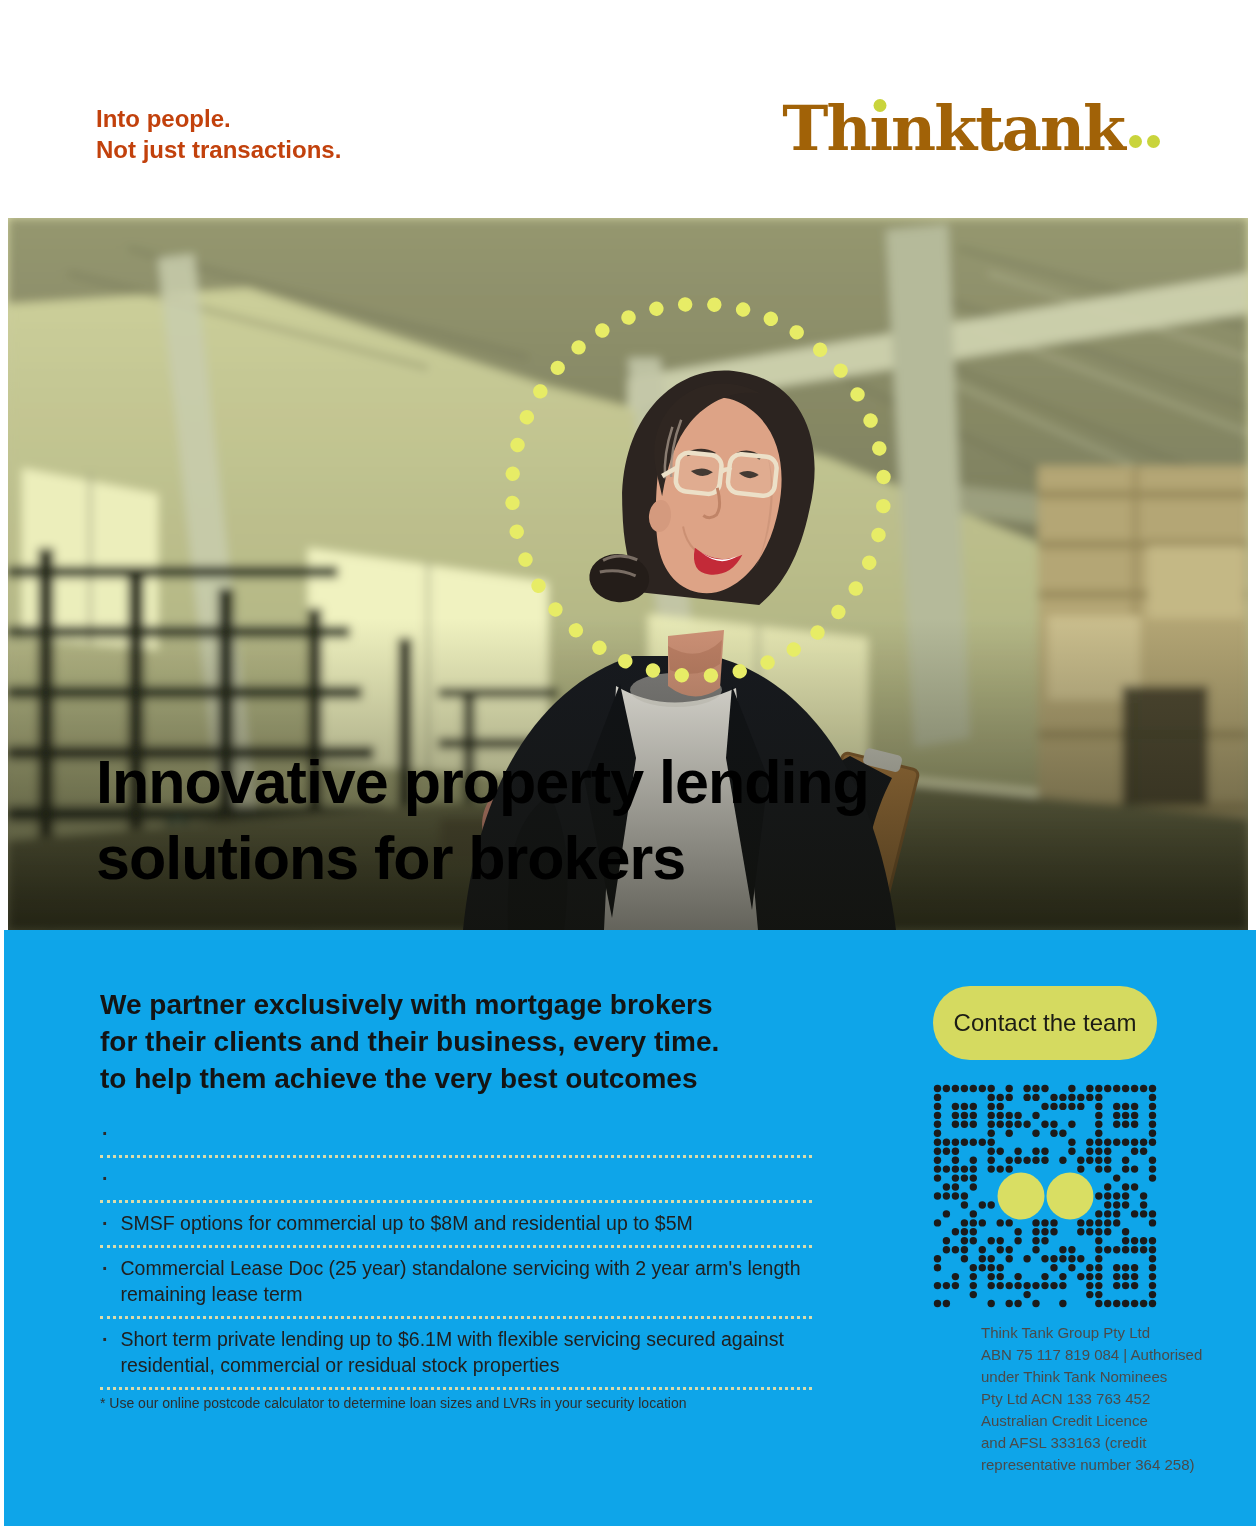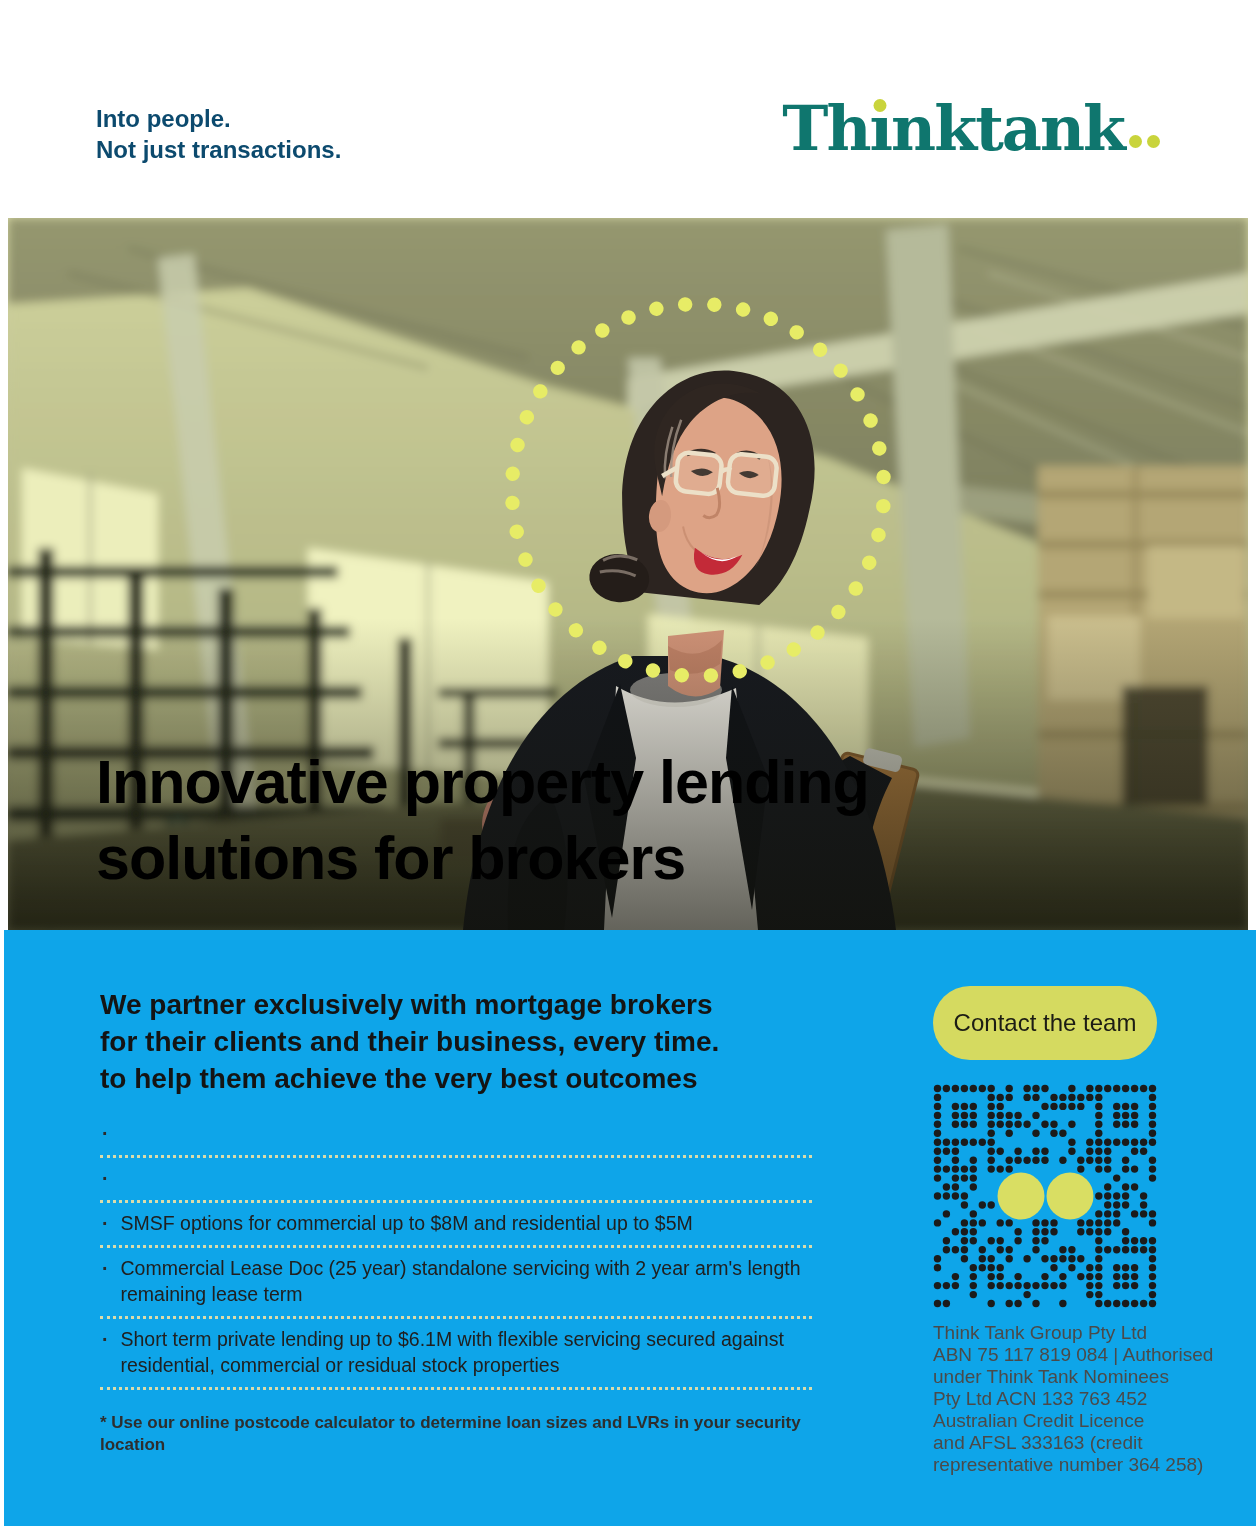--- a/index.html
+++ b/index.html
@@ -2,48 +2,48 @@
 <html><head>
 <meta charset="utf-8">
 <style>
   html,body{margin:0;padding:0;background:#ffffff;}
   .page{
     position:relative;width:1256px;height:1526px;background:#ffffff;
     font-family:"Liberation Sans",sans-serif;color:#1c1c1c;overflow:hidden;
     outline:1px solid #8a8a8a;
   }
   
-  .tagline{position:absolute;left:96px;top:103px;font-size:24px;line-height:31px;font-weight:700;color:#0c4a6e;}
+  .tagline{position:absolute;left:96px;top:103px;font-size:24px;line-height:31px;font-weight:700;color:#c2410c;}
   .logo{position:absolute;right:96px;top:92px;font-family:"DejaVu Serif",serif;font-weight:700;
-        font-size:62px;letter-spacing:-2px;color:#0f766e;white-space:nowrap;}
+        font-size:62px;letter-spacing:-2px;color:#a16207;white-space:nowrap;}
   .logo .logo-i{position:relative;display:inline-block;}
   .logo .logo-i-dot{position:absolute;left:50%;transform:translateX(-50%);top:7px;width:13px;height:13px;border-radius:50%;}
   .logo .logo-dot{display:inline-block;width:13px;height:13px;border-radius:50%;margin-left:5px;transform:translateY(-2px);}
   
   .hero{position:absolute;left:8px;top:218px;width:1240px;height:712px;overflow:hidden;background:#9a9a74;}
   .hero svg{display:block;width:100%;height:100%;}
   .headline{position:absolute;left:88px;top:526px;font-size:61px;line-height:76px;font-weight:800;
             letter-spacing:-1px;color:#000000;}
   
   .content{position:absolute;left:4px;top:930px;width:1256px;height:596px;background:#0ea5e9;}
   .left-col{position:absolute;left:96px;top:56px;width:712px;}
   .intro{font-size:28px;line-height:37px;font-weight:700;color:#141414;}
   .bullets{list-style:none;margin:16px 0 0 0;padding:0;}
   .bullets li{display:flex;gap:12px;align-items:flex-start;padding:7px 0 9px 2px;
               border-bottom:3px dotted #d9dcab;font-size:19.5px;line-height:26px;color:#202020;}
   .bullet-marker{flex:0 0 auto;font-weight:700;color:#2b2b2b;line-height:26px;}
-  .footnote{margin-top:22px;font-size:17px;line-height:22px;color:#2e2e2e;font-weight:bold;}
+  .footnote{margin-top:2px;font-size:14px;line-height:22px;color:#2e2e2e;}
   
   .right-col{position:absolute;left:929px;top:56px;width:240px;}
   .contact-btn{display:flex;align-items:center;justify-content:center;width:224px;height:74px;
                border:none;border-radius:37px;font-family:"Liberation Sans",sans-serif;
                font-size:24px;font-weight:400;color:#1c1c14;cursor:pointer;}
   .qr{margin-top:24px;width:224px;height:224px;}
   .qr svg{display:block;width:224px;height:224px;}
-  .legal{margin-top:14px;font-size:19px;line-height:22px;color:#4a4a4a;}
+  .legal{margin-top:14px;font-size:15px;line-height:22px;color:#4a4a4a;margin-left:48px;}
   .legal div{white-space:nowrap;}
 </style>
 </head>
 <body>
 
 <div class="page">
 
   <div class="tagline">
     <div>Into people.</div>
     <div>Not just transactions.</div>

